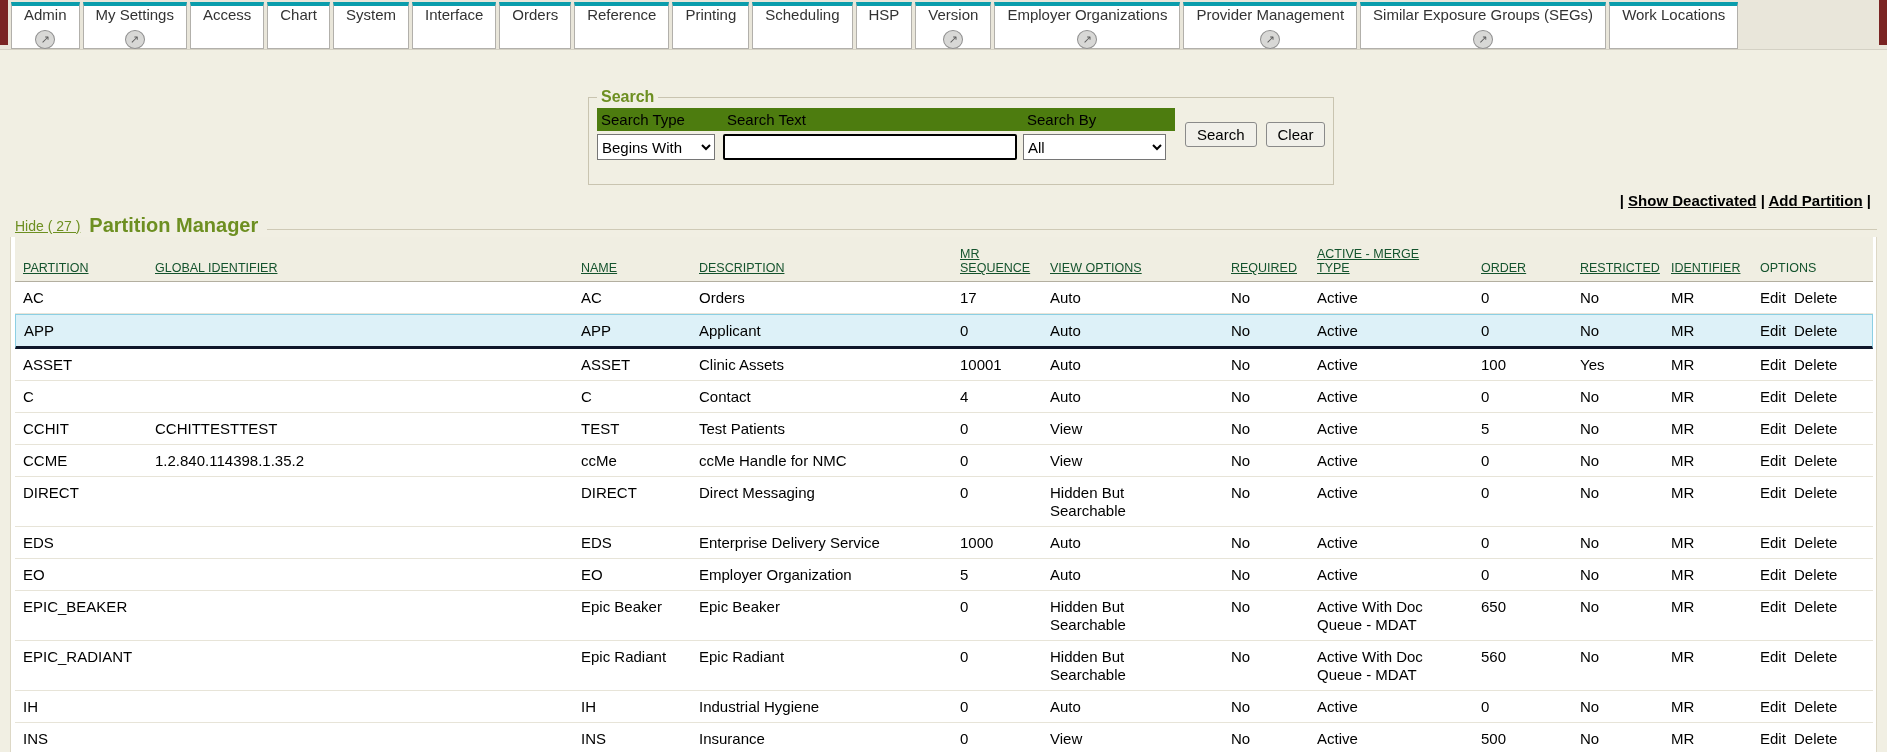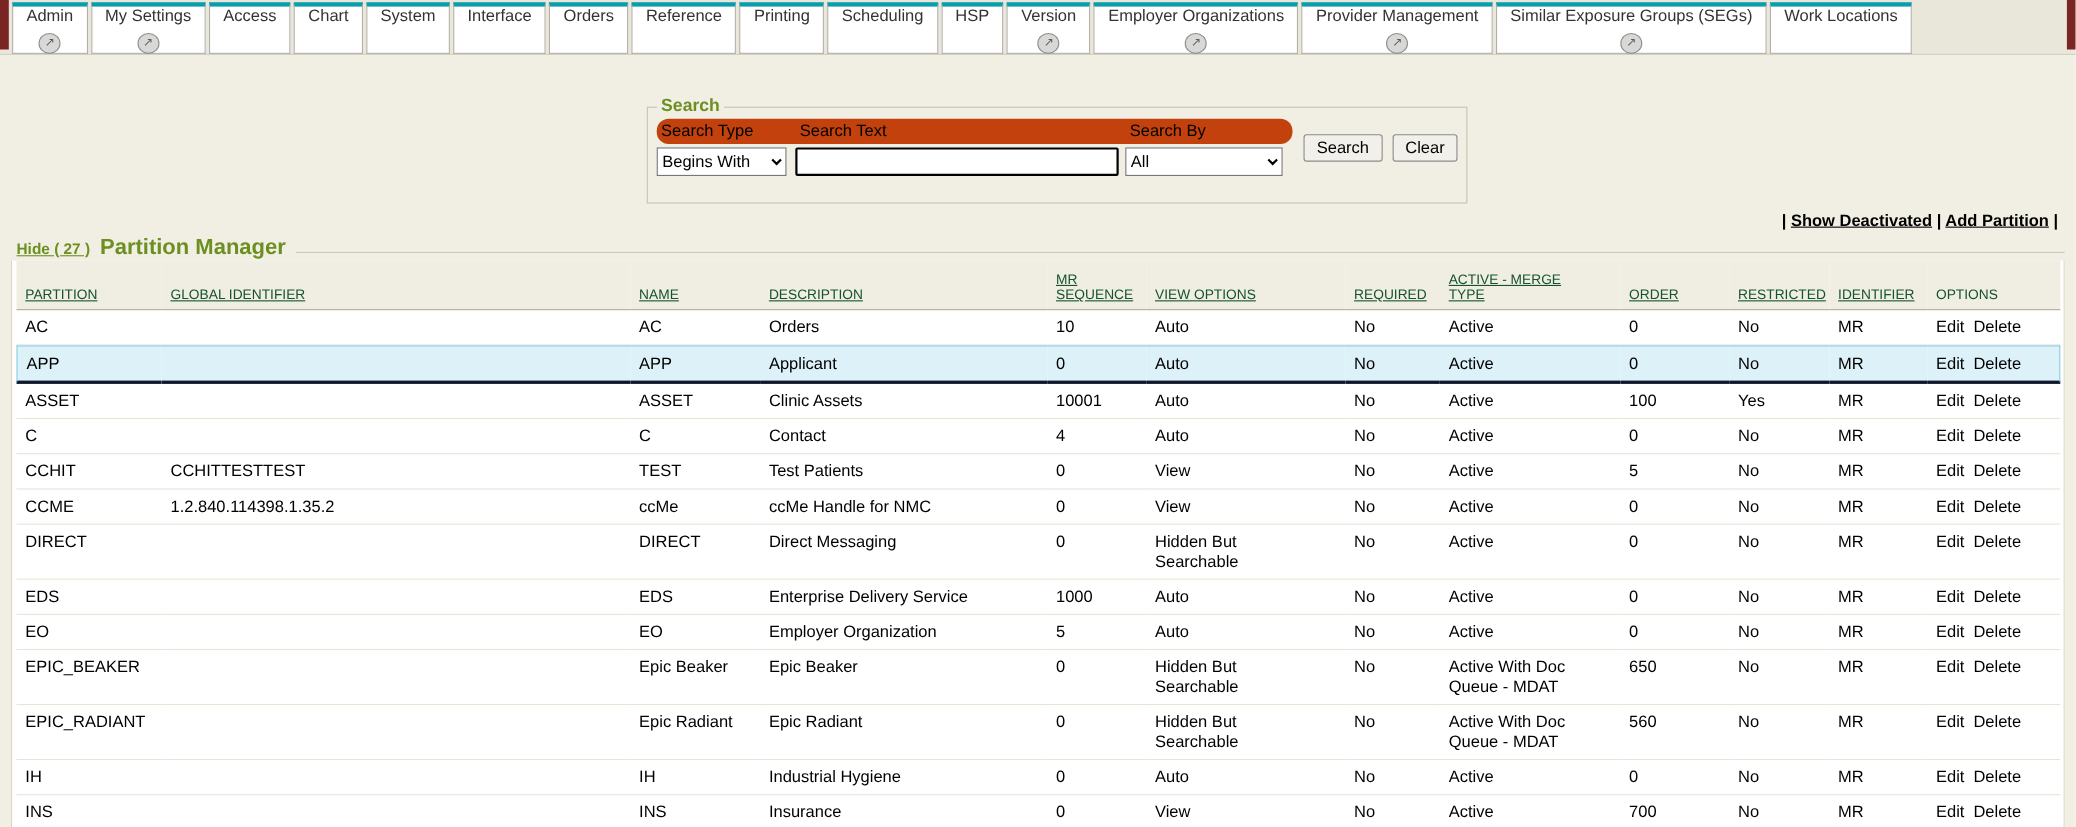--- a/index.html
+++ b/index.html
@@ -33,21 +33,21 @@
   }
 
   
   .search-wrap { margin: 38px 0 0 588px; width: 722px; }
   fieldset.search-fieldset { border: 1px solid #c9c4b0; padding: 2px 8px 24px; margin: 0; }
   fieldset.search-fieldset legend {
     font-size: 16px; font-weight: bold; color: #6d8f21; padding: 0 4px;
   }
   .search-inner { display: flex; align-items: center; }
   .search-cols { width: 578px; }
-  .labels-row { display: flex; background: #c2410c; border-radius: 11px; }
+  .labels-row { display: flex; background: #4d7c0f; }
   .label-cell { font-size: 15px; padding: 3px 0 3px 4px; box-sizing: border-box; }
   .col-type { width: 126px; } .col-text { width: 300px; } .col-by { width: 152px; }
   .controls-row { display: flex; align-items: center; margin-top: 3px; }
   .controls-row .col-type, .controls-row .col-text, .controls-row .col-by { box-sizing: border-box; }
   select { font-size: 15px; height: 26px; font-family: inherit; background: #fff; border: 1px solid #767676; }
   .sel-type { width: 118px; }
   .sel-by { width: 143px; }
   .search-input {
     width: 294px; height: 26px; box-sizing: border-box;
     border: 2px solid #000; border-radius: 2px; background: #fff;
@@ -60,21 +60,21 @@
   }
 
   
   .actions { text-align: right; padding: 7px 16px 0; font-size: 15px; font-weight: bold; }
   .action-link { color: #000; text-decoration: underline; }
   .pipe { color: #000; }
 
   
   .pm { margin: 5px 10px 0; }
   .pm-legend { display: flex; align-items: center; gap: 9px; padding-left: 5px; }
-  .hide-link { font-size: 14px; font-weight: bold; color: #6d8f21; text-decoration: underline; white-space: nowrap; }
+  .hide-link { font-size: 14px; font-weight: normal; color: #6d8f21; text-decoration: underline; white-space: nowrap; }
   .pm-title { font-size: 20px; font-weight: bold; color: #6d8f21; white-space: nowrap; }
   .legend-line { flex: 1; height: 0; border-top: 1px solid #cfcab6; margin-top: 7px; }
   .pm-box { background: #fff; border: 1px solid #ddd8c6; border-top: none; min-height: 545px; }
 
   table.pm-table { border-collapse: separate; border-spacing: 0; table-layout: fixed; width: 1858px; margin-left: 4px; }
   th, td { text-align: left; padding: 6px 6px 6px 8px; box-sizing: border-box; }
   thead tr { background: #f0eee2; }
   th {
     font-size: 12.5px; font-weight: normal; color: #565656;
     vertical-align: bottom; border-bottom: 1px solid #b3afa0; padding-bottom: 6px; padding-top: 10px;
@@ -237,21 +237,21 @@
             <th data-name="column-header-identifier"><a href="#" class="th-label" data-name="column-header-label">IDENTIFIER</a></th>
             <th data-name="column-header-options"><span class="th-label nosort" data-name="column-header-label">OPTIONS</span></th>
           </tr>
       </thead>
       <tbody data-name="table-body">
           <tr data-name="table-row">
             <td data-name="cell-partition"><span class="cell-text cell-partition" data-name="cell-value">AC</span></td>
             <td data-name="cell-global_identifier"><span class="cell-text cell-global_identifier" data-name="cell-value"></span></td>
             <td data-name="cell-name"><span class="cell-text cell-name" data-name="cell-value">AC</span></td>
             <td data-name="cell-description"><span class="cell-text cell-description" data-name="cell-value">Orders</span></td>
-            <td data-name="cell-mr_sequence"><span class="cell-text cell-mr_sequence" data-name="cell-value">10</span></td>
+            <td data-name="cell-mr_sequence"><span class="cell-text cell-mr_sequence" data-name="cell-value">17</span></td>
             <td data-name="cell-view_options"><span class="cell-text cell-view_options" data-name="cell-value">Auto</span></td>
             <td data-name="cell-required"><span class="cell-text cell-required" data-name="cell-value">No</span></td>
             <td data-name="cell-active_merge_type"><span class="cell-text cell-active_merge_type" data-name="cell-value">Active</span></td>
             <td data-name="cell-order"><span class="cell-text cell-order" data-name="cell-value">0</span></td>
             <td data-name="cell-restricted"><span class="cell-text cell-restricted" data-name="cell-value">No</span></td>
             <td data-name="cell-identifier"><span class="cell-text cell-identifier" data-name="cell-value">MR</span></td>
             <td data-name="cell-options"><a href="#" class="option-link" data-name="edit-link">Edit</a> <a href="#" class="option-link" data-name="delete-link">Delete</a></td>
           </tr>
           <tr data-name="table-row" class="highlighted">
             <td data-name="cell-partition"><span class="cell-text cell-partition" data-name="cell-value">APP</span></td>
@@ -409,21 +409,21 @@
           </tr>
           <tr data-name="table-row">
             <td data-name="cell-partition"><span class="cell-text cell-partition" data-name="cell-value">INS</span></td>
             <td data-name="cell-global_identifier"><span class="cell-text cell-global_identifier" data-name="cell-value"></span></td>
             <td data-name="cell-name"><span class="cell-text cell-name" data-name="cell-value">INS</span></td>
             <td data-name="cell-description"><span class="cell-text cell-description" data-name="cell-value">Insurance</span></td>
             <td data-name="cell-mr_sequence"><span class="cell-text cell-mr_sequence" data-name="cell-value">0</span></td>
             <td data-name="cell-view_options"><span class="cell-text cell-view_options" data-name="cell-value">View</span></td>
             <td data-name="cell-required"><span class="cell-text cell-required" data-name="cell-value">No</span></td>
             <td data-name="cell-active_merge_type"><span class="cell-text cell-active_merge_type" data-name="cell-value">Active</span></td>
-            <td data-name="cell-order"><span class="cell-text cell-order" data-name="cell-value">700</span></td>
+            <td data-name="cell-order"><span class="cell-text cell-order" data-name="cell-value">500</span></td>
             <td data-name="cell-restricted"><span class="cell-text cell-restricted" data-name="cell-value">No</span></td>
             <td data-name="cell-identifier"><span class="cell-text cell-identifier" data-name="cell-value">MR</span></td>
             <td data-name="cell-options"><a href="#" class="option-link" data-name="edit-link">Edit</a> <a href="#" class="option-link" data-name="delete-link">Delete</a></td>
           </tr>
           <tr data-name="table-row">
             <td data-name="cell-partition"><span class="cell-text cell-partition" data-name="cell-value">LABCORP</span></td>
             <td data-name="cell-global_identifier"><span class="cell-text cell-global_identifier" data-name="cell-value"></span></td>
             <td data-name="cell-name"><span class="cell-text cell-name" data-name="cell-value">Labcorp</span></td>
             <td data-name="cell-description"><span class="cell-text cell-description" data-name="cell-value">Labcorp</span></td>
             <td data-name="cell-mr_sequence"><span class="cell-text cell-mr_sequence" data-name="cell-value">0</span></td>

